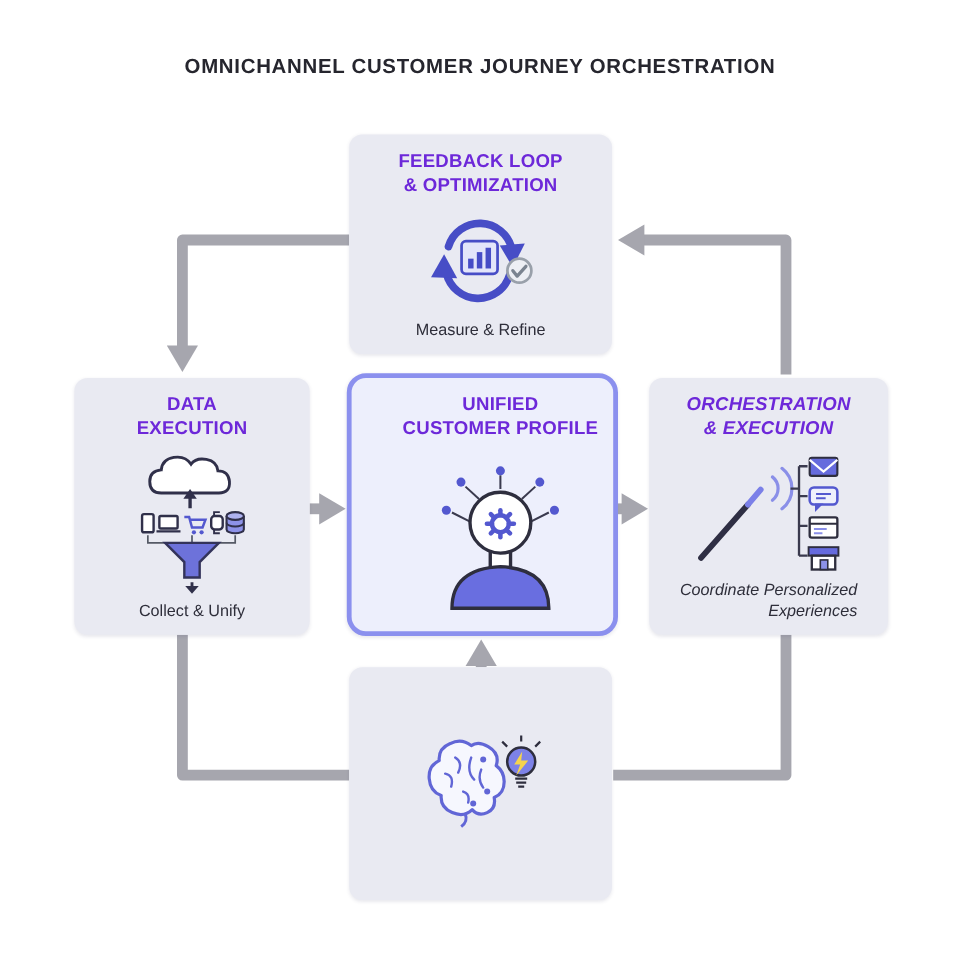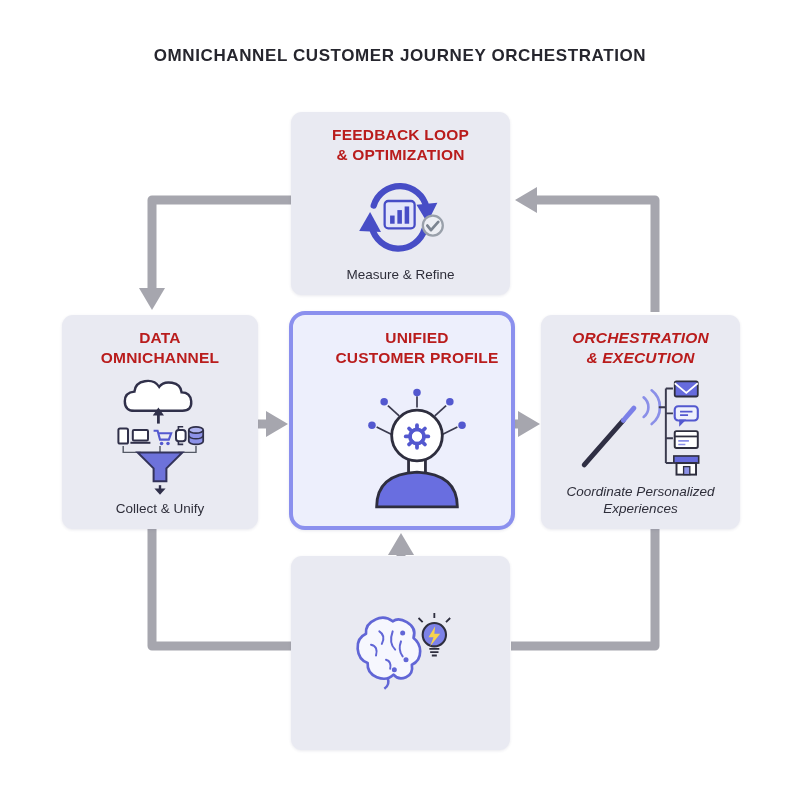--- a/index.html
+++ b/index.html
@@ -16,25 +16,25 @@
   svg.connectors{ position:absolute; left:0; top:0; width:800px; height:800px; }
   .conn{ stroke:#a6a6ae; stroke-width:9; fill:none; stroke-linejoin:round; }
   .head{ fill:#a6a6ae; }
 
   .node{
     position:absolute; background:#e9eaf2; border-radius:11px;
     display:flex; flex-direction:column; align-items:center;
     box-shadow:0 1px 3px rgba(40,40,90,0.10);
   }
   .node-title{
-    font-weight:700; font-size:15.5px; line-height:1.32; color:#b91c1c;
+    font-weight:700; font-size:15.5px; line-height:1.32; color:#6d28d9;
     text-align:center; white-space:pre-line; letter-spacing:0.2px; padding-top:13px;
   }
   .node-caption{
-    font-size:13.5px; color:#2e2e3a; text-align:center; white-space:pre-line;
+    font-size:13.5px; color:#2e2e3a; text-align:right; white-space:pre-line;
     line-height:1.3; padding-bottom:11px;
   }
   .node-icon{ flex:1; min-height:0; display:flex; align-items:center; justify-content:center; }
 
   .node-feedback      { left:291px; top:112px; width:219px; height:183px; }
   .node-data          { left:62px;  top:315px; width:196px; height:214px; }
   .node-unified       { left:289px; top:311px; width:226px; height:219px;
                         background:#edeffc; border:4px solid #8b90ee; border-radius:16px;padding-left:30px; }
   .node-orchestration { left:541px; top:315px; width:199px; height:214px;font-style:italic; }
   .node-decisioning   { left:291px; top:556px; width:219px; height:194px; }
@@ -93,21 +93,21 @@
         <rect x="59" y="39" width="5" height="19" fill="#474dc6"></rect>
         <circle cx="90" cy="60" r="11" fill="#edeff4" stroke="#99a0aa" stroke-width="2.5"></circle>
         <path d="M 84 60 l 4 5 l 8 -9" fill="none" stroke="#7b8490" stroke-width="3" stroke-linecap="round" stroke-linejoin="round"></path>
       </svg>
     </div>
     <div class="node-caption">Measure &amp; Refine</div>
   </div>
 
   <div class="node node-data">
     <div class="node-title">DATA
-OMNICHANNEL</div>
+EXECUTION</div>
     <div class="node-icon">
       <svg viewBox="0 0 140 152" width="112">
         <path d="M 38 46 Q 26 46 26 34 Q 26 23 38 22 Q 39 11 51 9 Q 63 7 69 16 Q 74 9 85 11 Q 96 13 97 23 Q 108 23 109 34 Q 110 46 98 46 Z" fill="#ffffff" stroke="#30304a" stroke-width="3"></path>
         <path d="M 68 62 V 50" stroke="#30304a" stroke-width="3.5"></path>
         <polygon points="68,42 61,52 75,52" fill="#30304a"></polygon>
         <rect x="18" y="68" width="12" height="19" rx="2" fill="#ffffff" stroke="#30304a" stroke-width="2.5"></rect>
         <rect x="36" y="70" width="19" height="13" rx="1.5" fill="#ffffff" stroke="#30304a" stroke-width="2.5"></rect>
         <path d="M 33 86 H 58" stroke="#30304a" stroke-width="2.5"></path>
         <path d="M 62 71 h 5 l 3 11 h 11 l 3 -8 H 68" fill="none" stroke="#5358cf" stroke-width="2.6"></path>
         <circle cx="72" cy="87" r="2.2" fill="#5358cf"></circle>

